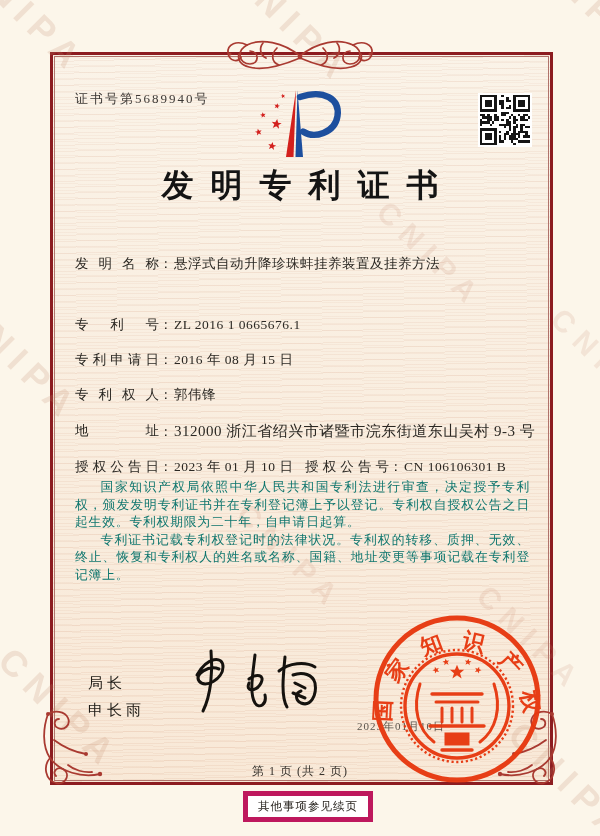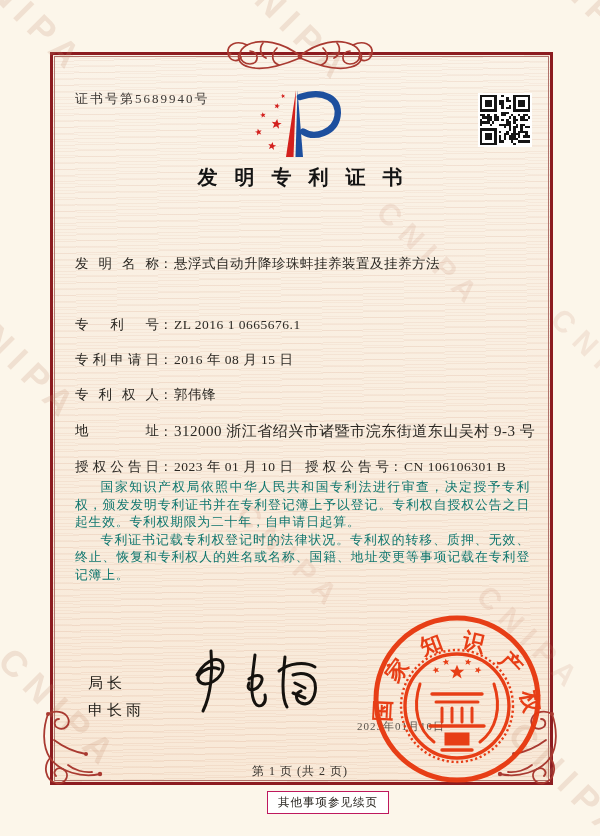--- a/index.html
+++ b/index.html
@@ -35,41 +35,41 @@
   #corner-bl{left:38px;top:710px;width:72px;height:82px;}
   #corner-br{left:490px;top:710px;width:72px;height:82px;transform:scaleX(-1);}
   
   .content{position:absolute;inset:0;z-index:4;}
   .cert-no{position:absolute;left:75px;top:90px;font-size:13px;letter-spacing:2px;color:#3c3835;}
   .qr{position:absolute;left:478px;top:93px;width:54px;height:54px;background:#fff;padding:2px;box-sizing:border-box;}
   .qr svg{width:100%;height:100%;display:block;}
   .logo{position:absolute;left:250px;top:86px;width:112px;height:76px;}
   .title{
     position:absolute;left:0;right:0;top:164px;text-align:center;
-    font-size:20px;font-weight:bold;color:#141414;
+    font-size:32px;font-weight:bold;color:#141414;
     letter-spacing:17px;text-indent:17px;
   }
   .frow{position:absolute;left:75px;width:460px;font-size:13.5px;color:#2b2username;color:#2b2823;white-space:nowrap;}
   .flabel{display:inline-block;width:84px;text-align:justify;text-align-last:justify;vertical-align:top;}
   .fcolon{display:inline-block;width:15px;}
   .fvalue{letter-spacing:0.5px;}
   .grant2{position:absolute;left:230px;top:0;white-space:nowrap;}
   .paras{position:absolute;left:75px;top:479px;width:455px;font-size:12.8px;line-height:17.6px;
          text-align:justify;color:#0f766e;letter-spacing:0.8px;}
   .paras p{margin:0;text-indent:2em;}
   .director-title{position:absolute;left:88px;top:674px;font-size:15px;letter-spacing:4px;color:#1c1914;}
   .director-name{position:absolute;left:88px;top:701px;font-size:15px;letter-spacing:4px;color:#1c1914;}
   .signature{position:absolute;left:183px;top:645px;width:140px;height:80px;}
   .seal-date{position:absolute;left:357px;top:719px;font-size:11px;color:#5a544c;letter-spacing:1px;z-index:4;}
   .seal{position:absolute;left:372px;top:614px;width:170px;height:170px;z-index:5;opacity:0.96;}
   .page-info{position:absolute;left:0;right:0;top:763px;text-align:center;font-size:12px;letter-spacing:1px;color:#37322c;}
   .footer-note{
     position:absolute;left:243px;top:791px;z-index:6;
-    background:#ffffff;border:1px solid #be185d;
-    padding:3px 10px;font-size:11.5px;letter-spacing:1px;color:#2b2722;margin-left:24px;
+    background:#ffffff;border:5px solid #be185d;
+    padding:3px 10px;font-size:11.5px;letter-spacing:1px;color:#2b2722;
   }
 </style>
 </head>
 <body>
 
 <div class="wm" style="left:-52px;top:-8px;">CNIPA</div>
 <div class="wm" style="left:214px;top:2px;">CNIPA</div>
 <div class="wm" style="left:506px;top:-26px;">CNIPA</div>
 <div class="wm" style="left:-58px;top:340px;">CNIPA</div>
 <div class="wm small" style="left:362px;top:238px;">CNIPA</div>

